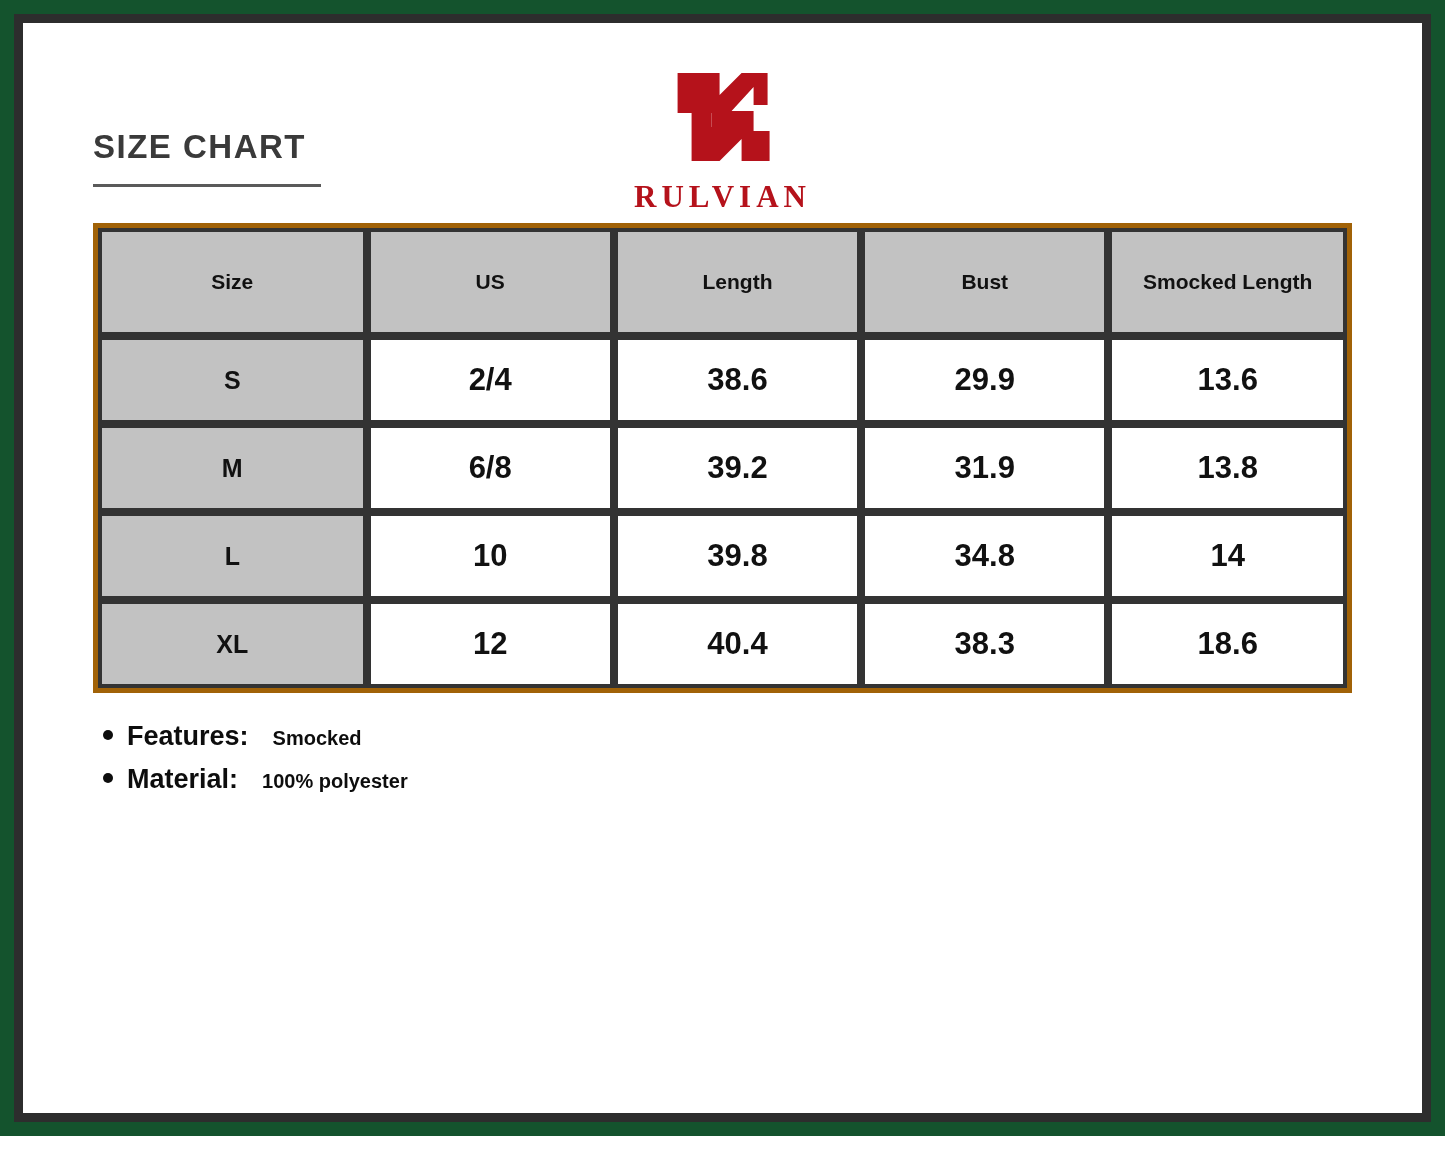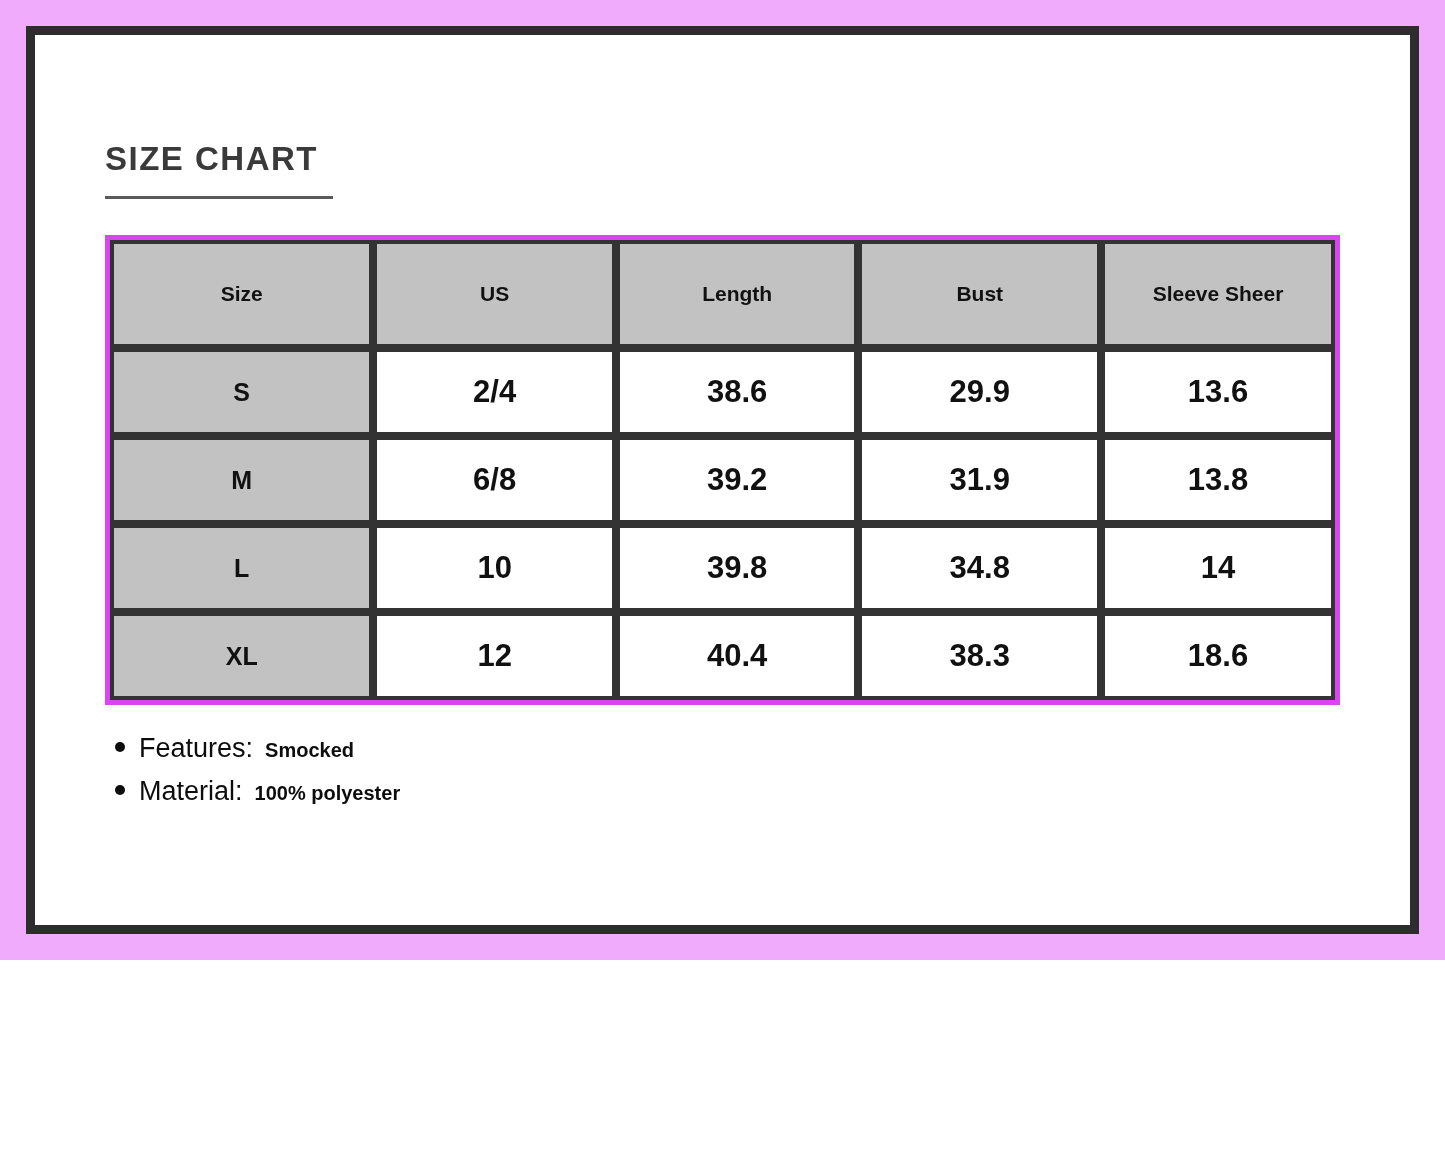--- a/index.html
+++ b/index.html
@@ -5,24 +5,24 @@
   html, body {
     margin: 0;
     padding: 0;
     background: #ffffff;
   }
   body {
     font-family: "Liberation Sans", sans-serif;
   }
   .page {
     width: 1445px;
-    height: 960px;
+    height: 1136px;
     box-sizing: border-box;
-    background: #f0abfc;
-    padding: 26px;
+    background: #14532d;
+    padding: 14px;
     position: relative;
   }
   .frame {
     box-sizing: border-box;
     width: 100%;
     height: 100%;
     border: 9px solid #2d2d2d;
     position: relative;
     background: #ffffff;
   }
@@ -79,21 +79,21 @@
     margin-top: 6px;
   }
 
   
   table.size-table {
     border-collapse: separate;
     border-spacing: 0;
     width: 100%;
     table-layout: fixed;
     background: #333333;
-    border: 5px solid #d946ef;
+    border: 5px solid #a16207;
   }
   table.size-table td, table.size-table th {
     border: 4px solid #333333;
     background: #ffffff;
     text-align: center;
     font-size: 21px;
     font-weight: bold;
     color: #111111;
     height: 80px;
     padding: 0;
@@ -134,60 +134,68 @@
     height: 10px;
     border-radius: 50%;
     background: #0d0d0d;
     display: inline-block;
     margin-right: 14px;
     flex: 0 0 auto;
     position: relative;
     top: -5px;
   }
   .spec-label {
-    font-weight: normal;
+    font-weight: bold;
     font-size: 27px;
-    margin-right: 12px;
+    margin-right: 24px;
     white-space: nowrap;
   }
   .spec-value {
     font-weight: bold;
     font-size: 20px;
   }
 </style>
 </head>
 <body>
 
 <div class="page">
   <div class="frame">
     <div class="inner">
 
       <div class="header">
         <div class="title-block">
           <h1 class="title">SIZE CHART</h1>
           <div class="title-rule"></div>
         </div>
 
+        <div class="brand">
+          <svg class="brand-logo" width="130" height="108" viewBox="0 0 130 108">
+            <path d="M20 8 L62 8 L62 30 L84 8 L110 8 L110 40 L96 40 L96 22 L74 46 L96 46 L96 66 L112 66
+                     L112 96 L84 96 L84 74 L62 96 L34 96 L34 62 L54 62 L54 48 L20 48 Z" fill="#b5121b"></path>
+            <path d="M34 62 L54 62 L54 48 L34 48 Z" fill="#b5121b"></path>
+          </svg>
+          <div class="brand-name">RULVIAN</div>
+        </div>
       </div>
 
       <table class="size-table">
         <colgroup>
           <col class="c-size">
             <col class="c-us">
             <col class="c-len">
             <col class="c-bust">
             <col class="c-slv">
         </colgroup>
         <thead>
           <tr>
             <th>Size</th>
             <th>US</th>
             <th>Length</th>
             <th>Bust</th>
-            <th>Sleeve Sheer</th>
+            <th>Smocked Length</th>
           </tr>
         </thead>
         <tbody>
           <tr>
             <td class="size-cell">S</td>
             <td>2/4</td>
             <td>38.6</td>
             <td>29.9</td>
             <td>13.6</td>
           </tr>

